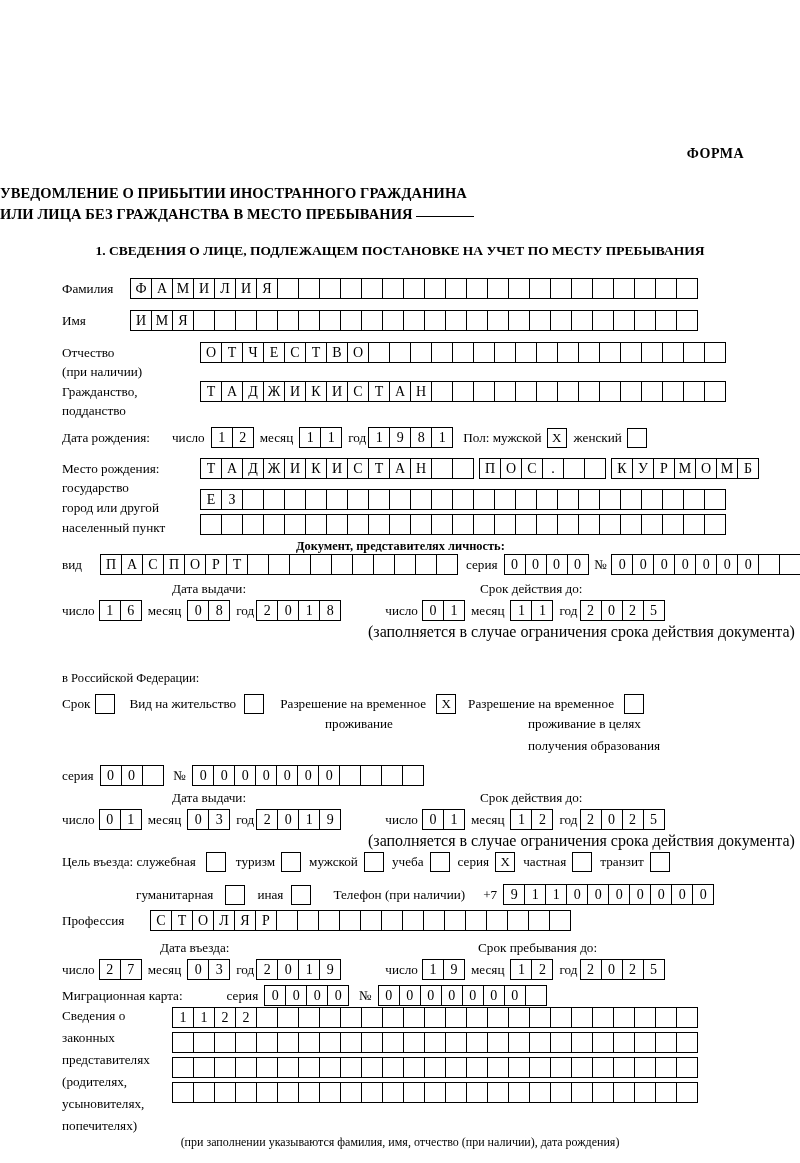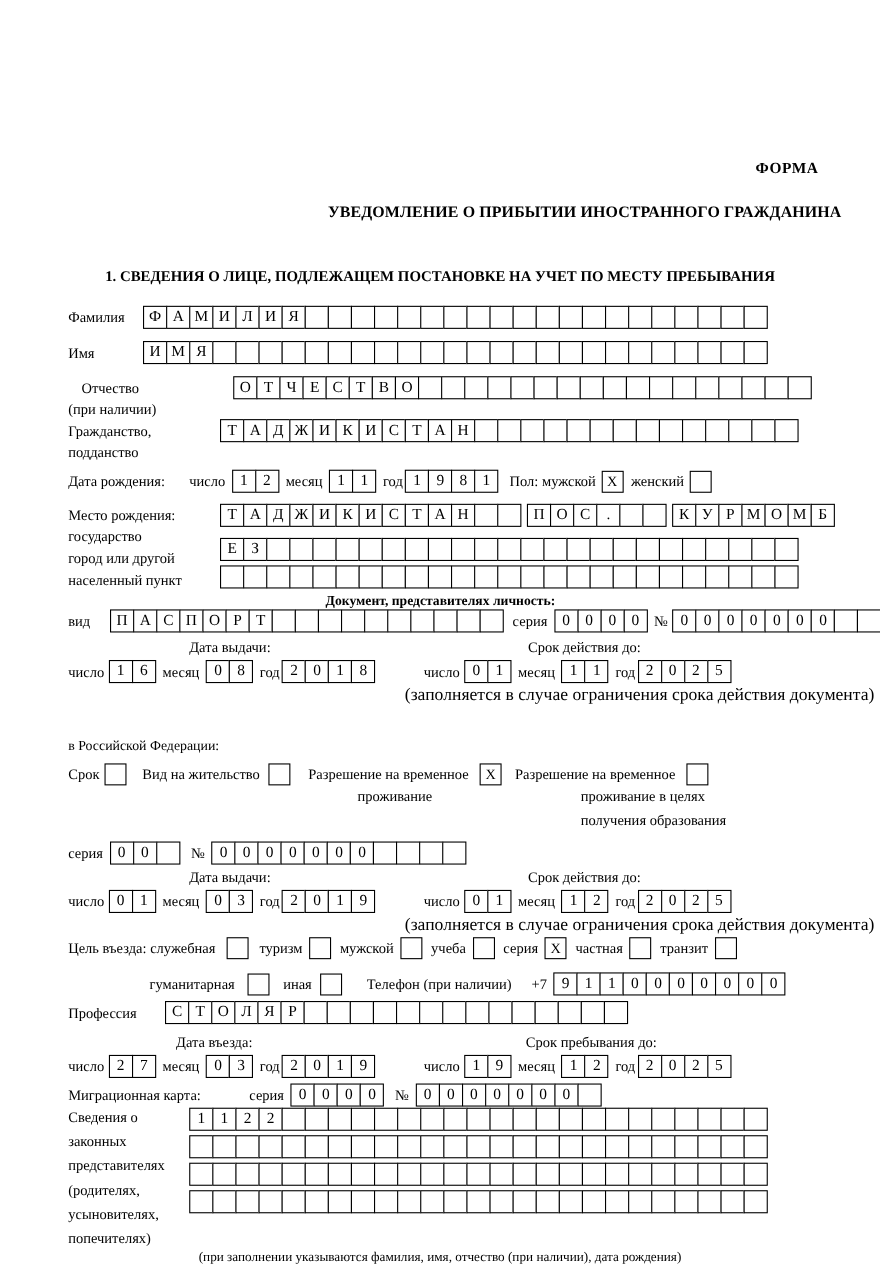--- a/index.html
+++ b/index.html
@@ -42,21 +42,21 @@
     right: 56px;
     font-size: 14px;
     font-weight: bold;
     letter-spacing: 0.5px;
   }
   .title {
     position: absolute;
     top: 183px;
     left: 0;
     width: 765px;
-    text-align: right;
+    text-align: left;
     font-size: 14.5px;
     font-weight: bold;
     line-height: 21px;
     letter-spacing: 0.1px;
   }
   .title .rule {
     display: inline-block;
     width: 58px;
     border-bottom: 1.2px solid #000;
     vertical-align: 2px;
@@ -121,20 +121,24 @@
 </head>
 <body>
 
 <div class="page">
 
 
   <div class="forma">ФОРМА</div>
 
   <div class="title">
     <div>УВЕДОМЛЕНИЕ О ПРИБЫТИИ ИНОСТРАННОГО ГРАЖДАНИНА</div>
+    <div>
+      <span>ИЛИ ЛИЦА БЕЗ ГРАЖДАНСТВА В МЕСТО ПРЕБЫВАНИЯ</span>
+      <span class="rule"></span>
+    </div>
   </div>
 
   <div class="section1">1. СВЕДЕНИЯ О ЛИЦЕ, ПОДЛЕЖАЩЕМ ПОСТАНОВКЕ НА УЧЕТ ПО МЕСТУ ПРЕБЫВАНИЯ</div>
 
   <div class="row" style="top:278px; left:62px;">
     <span class="lbl" style="width:68px">Фамилия</span>
     <span class="boxes" id="surname-boxes">
         <span class="bx" style="width: 22px;">Ф</span>
         <span class="bx" style="width: 22px;">А</span>
         <span class="bx" style="width: 22px;">М</span>
@@ -191,21 +195,21 @@
         <span class="bx" style="width: 22px;"></span>
         <span class="bx" style="width: 22px;"></span>
         <span class="bx" style="width: 22px;"></span>
         <span class="bx" style="width: 22px;"></span>
         <span class="bx" style="width: 22px;"></span>
         <span class="bx" style="width: 22px;"></span>
         <span class="bx" style="width: 22px;"></span>
       </span>
   </div>
 
-  <div class="row" style="top:342px; left:74px;">
+  <div class="row" style="top:342px; left:62px;">
     <span class="lbl" style="width:138px">Отчество</span>
     <span class="boxes" id="patronymic-boxes">
         <span class="bx" style="width: 22px;">О</span>
         <span class="bx" style="width: 22px;">Т</span>
         <span class="bx" style="width: 22px;">Ч</span>
         <span class="bx" style="width: 22px;">Е</span>
         <span class="bx" style="width: 22px;">С</span>
         <span class="bx" style="width: 22px;">Т</span>
         <span class="bx" style="width: 22px;">В</span>
         <span class="bx" style="width: 22px;">О</span>

